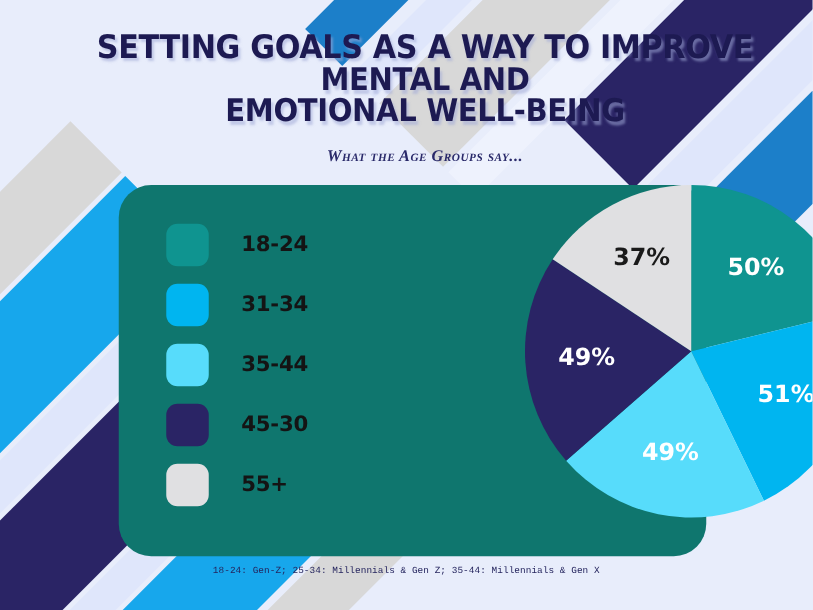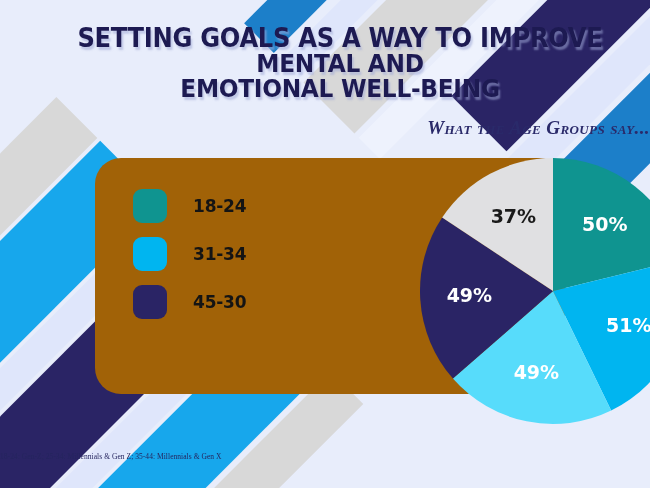--- a/index.html
+++ b/index.html
@@ -36,32 +36,31 @@
     transform:scaleX(0.93);
     text-shadow:2px 3px 2px rgba(160,170,215,0.55);
   }
   .title .l2 { font-size:25px; }
   .subtitle {
     margin-top:16px;
     color:#2a2a6a;
     font-family:"Liberation Serif", serif;
     font-style:italic;
     font-weight:bold;
-    font-size:19px;
+    font-size:13px;
     font-variant:small-caps;
     letter-spacing:0.4px;
-    text-align:right;
   }
 
   
   .card {
     position:absolute;
-    left:95px; top:158px;
-    width:470px; height:236px;
-    background:#a16207;
+    left:95px; top:148px;
+    width:470px; height:297px;
+    background:#0f766e;
     border-radius:26px;
     z-index:3;
   }
 
   
   .legend { position:absolute; left:38px; top:24px; }
   .legend-row { display:flex; align-items:center; height:48px; }
   .swatch { width:34px; height:34px; border-radius:9px; flex:none; }
   .legend-label {
     margin-left:26px;
@@ -79,22 +78,23 @@
     font-family:"DejaVu Sans", sans-serif;
     font-weight:bold;
     font-size:19px;
     text-anchor:middle;
     dominant-baseline:middle;
   }
 
   
   .footnote {
     position:absolute; left:0; top:452px; width:650px;
+    text-align:center;
     color:#25255e;
-    font-family:Liberation Serif, serif;
+    font-family:Liberation Mono, monospace;
     font-size:7.5px;
     line-height:10px;
     letter-spacing:0.05px;
     z-index:5;
   }
 </style>
 </head>
 <body>
 
 <div class="decor">
@@ -136,22 +136,30 @@
   <div class="legend">
     <div class="legend-row">
       <span class="swatch" style="background:#0f9490"></span>
       <span class="legend-label">18-24</span>
     </div>
     <div class="legend-row">
       <span class="swatch" style="background:#00b5f0"></span>
       <span class="legend-label">31-34</span>
     </div>
     <div class="legend-row">
+      <span class="swatch" style="background:#57dcfb"></span>
+      <span class="legend-label">35-44</span>
+    </div>
+    <div class="legend-row">
       <span class="swatch" style="background:#2a2465"></span>
       <span class="legend-label">45-30</span>
+    </div>
+    <div class="legend-row">
+      <span class="swatch" style="background:#e0e0e2"></span>
+      <span class="legend-label">55+</span>
     </div>
   </div>
 
   <div class="pie-wrap">
     <svg class="pie-svg" width="290" height="297" viewBox="0 0 290 297">
       <g id="pie-slices">
           <path d="M 193 133 L 193 0 A 133 133 0 0 1 322.2001758042064 101.43554891714173 Z" fill="#0f9490"></path>
           <path d="M 193 133 L 322.2001758042064 101.43554891714173 A 133 133 0 0 1 251.16187362102778 252.60851331277217 Z" fill="#00b5f0"></path>
           <path d="M 193 133 L 251.16187362102778 252.60851331277217 A 133 133 0 0 1 92.90808760913362 220.58201341565018 Z" fill="#57dcfb"></path>
           <path d="M 193 133 L 92.90808760913362 220.58201341565018 A 133 133 0 0 1 82.16924876202552 59.47759130696127 Z" fill="#2a2465"></path>

